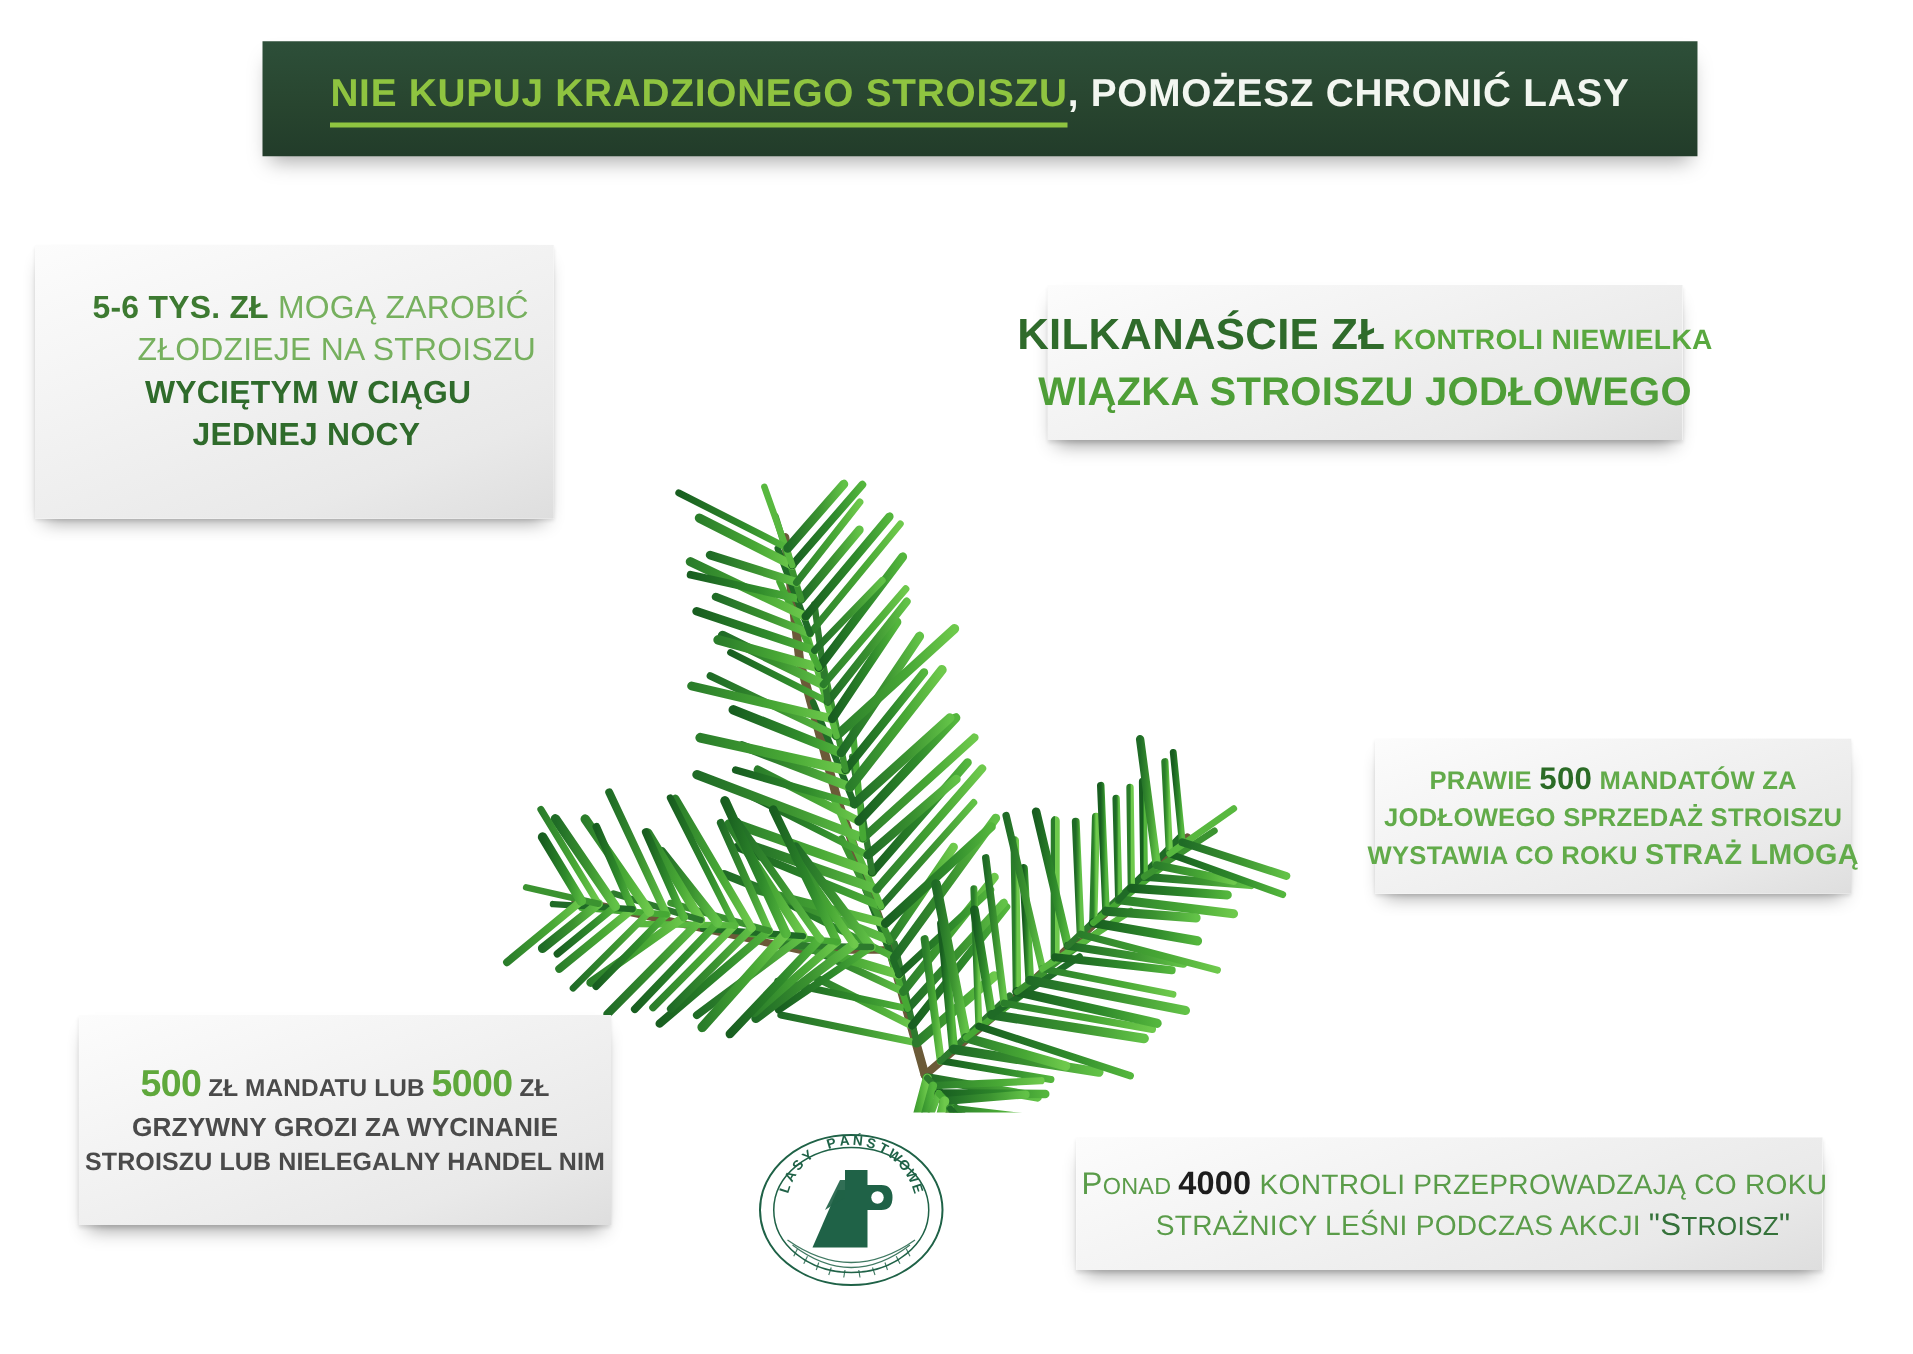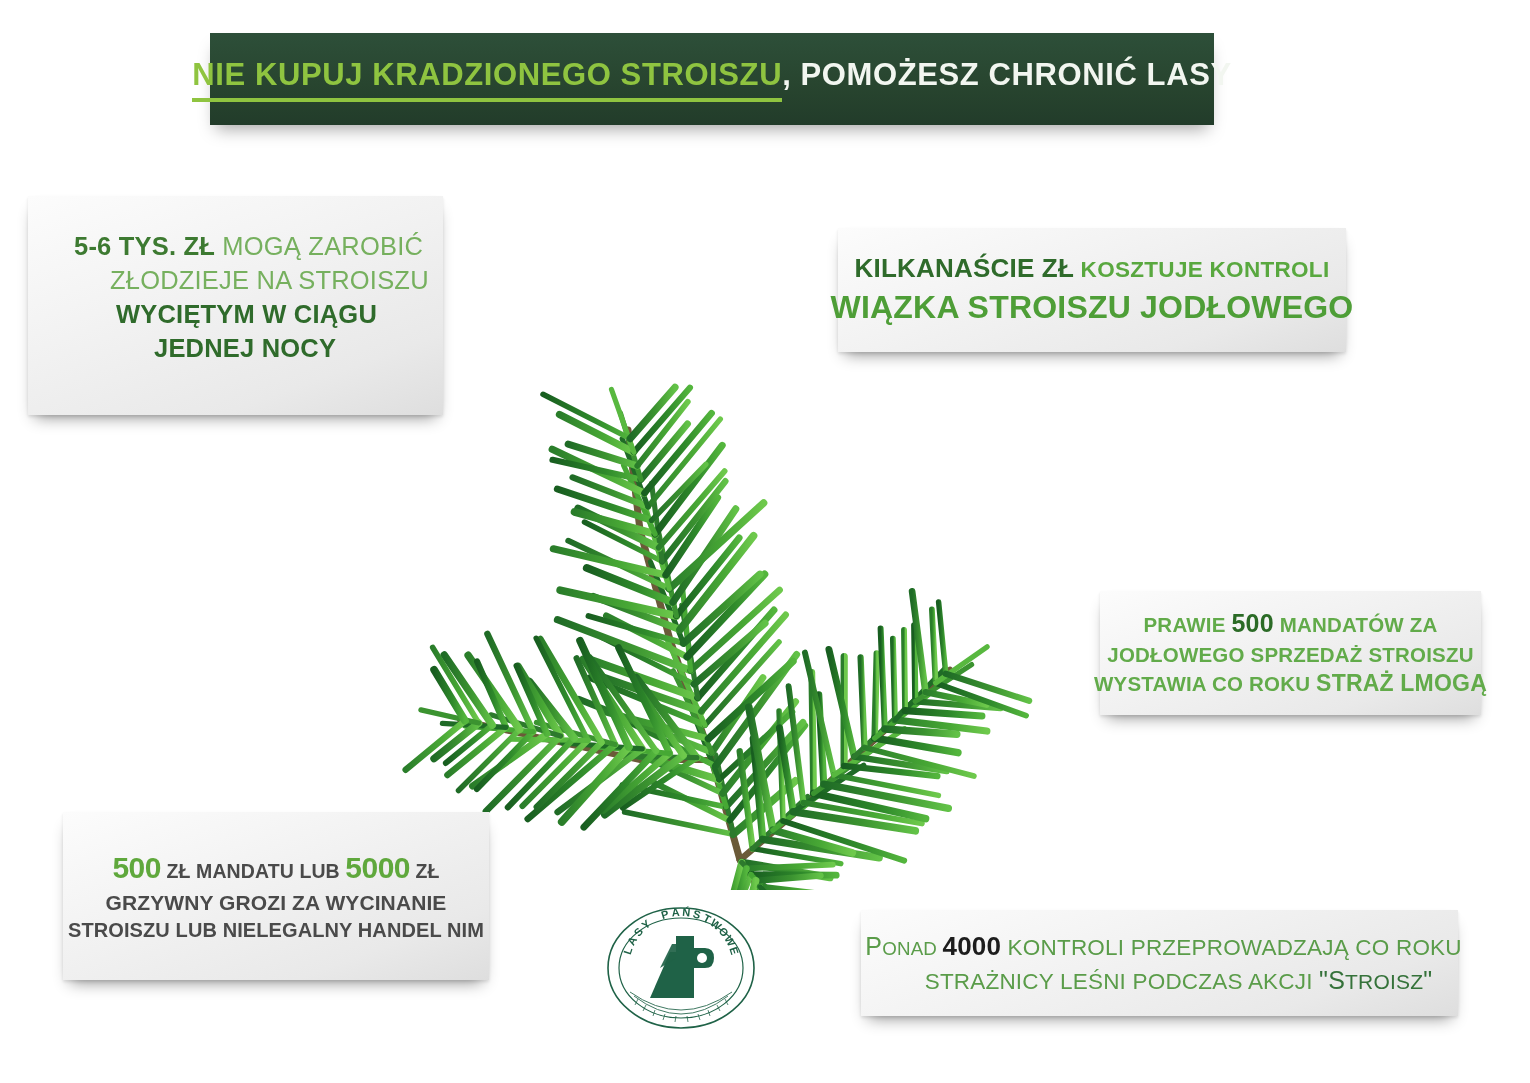--- a/index.html
+++ b/index.html
@@ -8,21 +8,21 @@
     width:1530px;height:1083px;
     background:#ffffff;
     font-family:"Liberation Sans","DejaVu Sans",sans-serif;
     overflow:hidden;
     position:relative;
   }
   .stage{position:absolute;inset:0;width:1530px;height:1083px;}
 
   
   .banner{
-    position:absolute;left:210px;top:33px;width:1004px;height:92px;
+    position:absolute;left:210px;top:33px;width:1148px;height:92px;
     background:linear-gradient(180deg,#2d4f39 0%,#28452f 55%,#223c2a 100%);
     box-shadow:0 10px 16px -6px rgba(0,0,0,.35);
     display:flex;align-items:center;justify-content:center;
   }
   .banner-inner{
     display:flex;align-items:baseline;justify-content:center;
     font-size:31px;font-weight:700;letter-spacing:.6px;white-space:nowrap;
   }
   .banner-hi{
     color:#8fc440;
@@ -57,21 +57,21 @@
   .g-dark{color:#3d7a31;font-weight:700;}
   .g-light{color:#76b05e;font-weight:400;}
   .g-bold-dark{color:#2f6b2b;font-weight:700;}
 
   
   #card-price{
     left:838px;top:228px;width:508px;height:124px;
     padding:4px 20px;align-items:center;
   }
   #card-price .ln{font-size:24px;letter-spacing:.2px;font-weight:700;}
-  #card-price .kil{color:#2f6b2b;font-size:26px;}
+  #card-price .kil{color:#2f6b2b;font-size:35px;}
   #card-price .kos{color:#59a83f;font-size:22.5px;letter-spacing:.3px;}
   #card-price .wia{color:#4e9e37;font-size:32px;}
 
   
   #card-fines{
     left:1100px;top:591px;width:381px;height:124px;
     padding:2px 14px;align-items:center;
   }
   #card-fines .ln{font-size:20.5px;font-weight:700;letter-spacing:.2px;color:#62ab4a;}
   #card-fines .num{color:#2b6b26;font-size:25px;font-weight:700;}
@@ -341,21 +341,21 @@
   </div>
 
   <div class="card" id="card-earnings">
     <div class="ln l1"><span class="g-dark">5-6 TYS. ZŁ</span><span class="g-light"> MOGĄ ZAROBIĆ</span></div>
     <div class="ln l2 g-light">ZŁODZIEJE NA STROISZU</div>
     <div class="ln l3 g-bold-dark">WYCIĘTYM W CIĄGU</div>
     <div class="ln l4 g-bold-dark">JEDNEJ NOCY</div>
   </div>
 
   <div class="card" id="card-price">
-    <div class="ln"><span class="kil">KILKANAŚCIE ZŁ</span><span class="kos"> KOSZTUJE KONTROLI</span></div>
+    <div class="ln"><span class="kil">KILKANAŚCIE ZŁ</span><span class="kos"> KONTROLI NIEWIELKA</span></div>
     <div class="ln wia">WIĄZKA STROISZU JODŁOWEGO</div>
   </div>
 
   <div class="card" id="card-fines">
     <div class="ln"><span>PRAWIE </span><span class="num">500</span><span> MANDATÓW ZA</span></div>
     <div class="ln">JODŁOWEGO SPRZEDAŻ STROISZU</div>
     <div class="ln"><span>WYSTAWIA CO ROKU </span><span class="sc"><span>S</span><small>TRAŻ </small><span>L</span><small>MOGĄ</small></span></div>
   </div>
 
   <div class="card" id="card-penalty">

